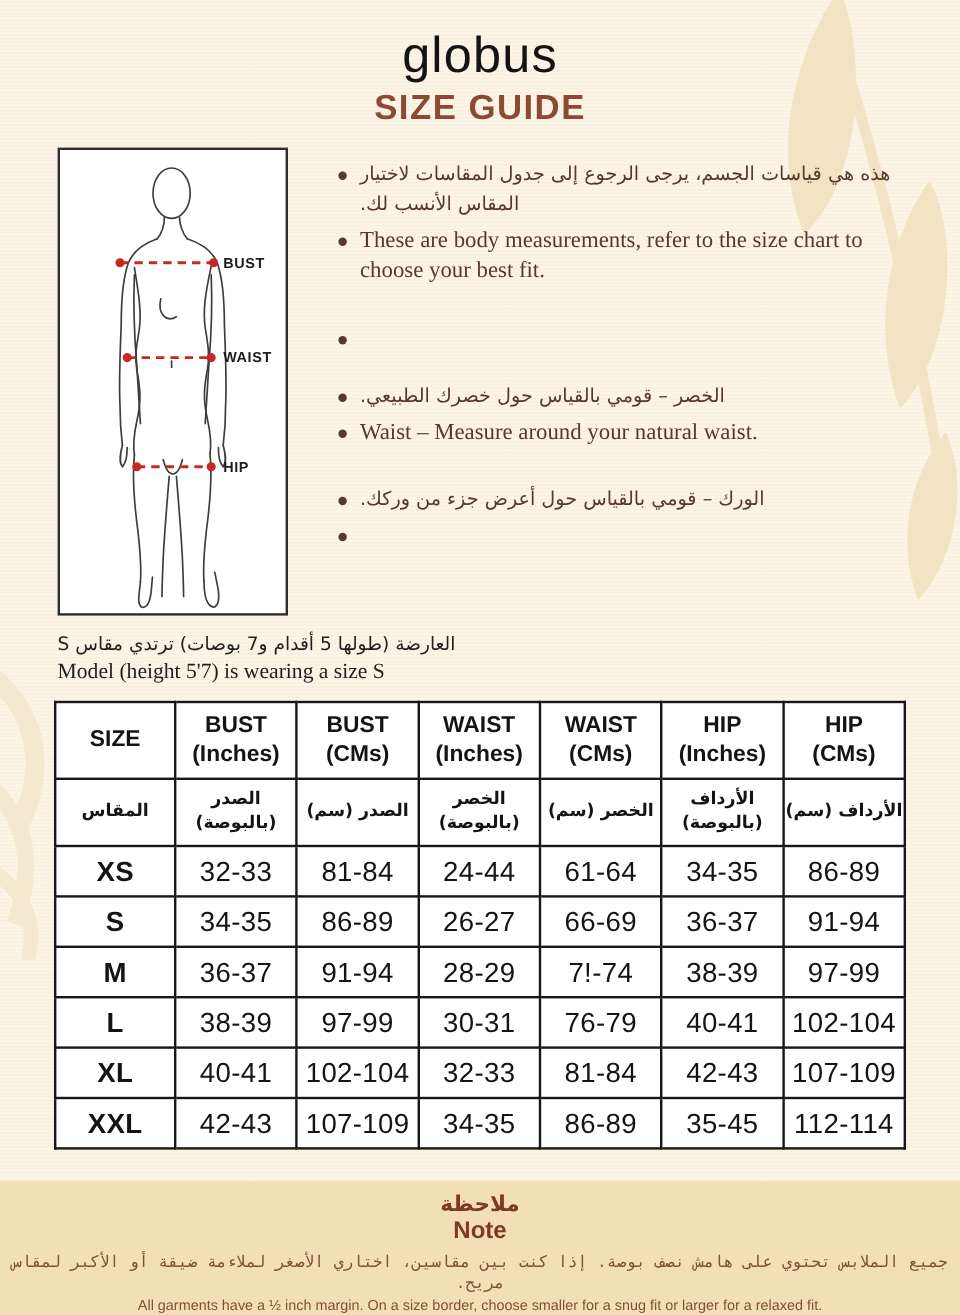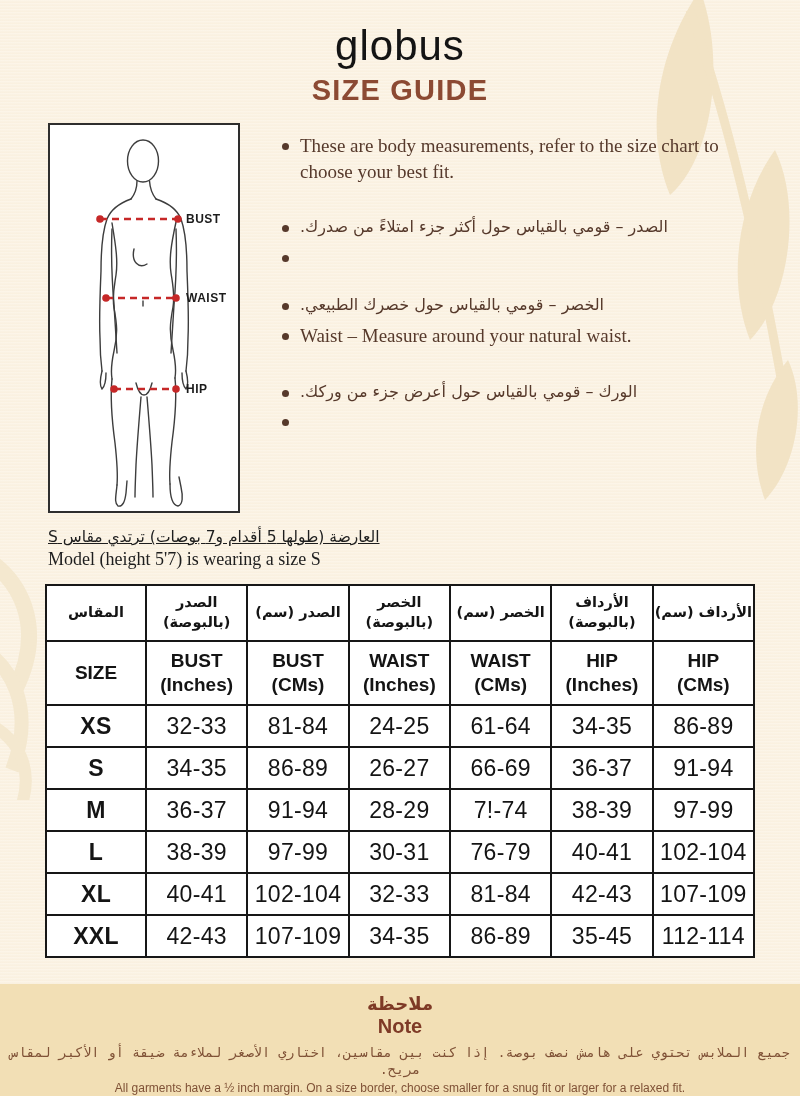--- a/index.html
+++ b/index.html
@@ -25,21 +25,21 @@
 
   .bullets { flex:1; padding-top:10px; color:#56392b; }
   .group { margin-bottom:31px; }
   .group:last-child { margin-bottom:0; }
   .bullet { display:flex; align-items:flex-start; gap:11px; margin-bottom:5px; }
   .dot { width:7px; height:7px; border-radius:50%; background:#56392b; margin-top:10px; flex:none; }
   .b-ar { direction:rtl; text-align:left; width:100%; font-family:"DejaVu Sans", sans-serif; font-size:16px; line-height:1.55; }
   .b-en { font-family:"Liberation Serif", serif; font-size:19px; line-height:1.35; }
 
   .model-note { margin:15px 0 0 48px; color:#1e1e1e; }
-  .model-ar { direction:rtl; text-align:left; font-family:"DejaVu Sans", sans-serif; font-size:15.5px;text-decoration:underline; }
+  .model-ar { direction:rtl; text-align:left; font-family:"DejaVu Sans", sans-serif; font-size:15.5px; }
   .model-en { font-family:"Liberation Serif", serif; font-size:18px; margin-top:3px; }
 
   table.size-chart { width:710px; margin:14px auto 0; border-collapse:collapse; background:#ffffff; table-layout:fixed; color:#141414; }
   .size-chart th, .size-chart td { border:2px solid #171717; text-align:center; vertical-align:middle; padding:0; }
   col.c-size { width:100px; }
   th.h-en { font-size:19px; font-weight:700; line-height:1.25; white-space:pre-line; height:62px; font-family:"Liberation Sans", sans-serif; }
   th.h-ar { direction:rtl; font-family:"DejaVu Sans", sans-serif; font-size:14.5px; font-weight:700; line-height:1.35; white-space:pre-line; height:54px; }
   .size-chart td { font-size:23px; height:40px; letter-spacing:0.3px; }
   td.size-cell { font-weight:700; }
 
@@ -114,28 +114,28 @@
           <text x="136" y="177">WAIST</text>
           <text x="136" y="268">HIP</text>
         </g>
       </svg>
     </div>
 
     <div class="bullets">
       <div class="group">
         <div class="bullet">
             <span class="dot"></span>
+            <div class="b-ar">هذه هي قياسات الجسم، يرجى الرجوع إلى جدول المقاسات لاختيار المقاس الأنسب لك.</div>
+          </div>
+        <div class="bullet">
+            <span class="dot"></span>
             <div class="b-en">These are body measurements, refer to the size chart to choose your best fit.</div>
           </div>
       </div>
       <div class="group">
-        <div class="bullet">
-            <span class="dot"></span>
-            <div class="b-ar">الصدر – قومي بالقياس حول أكثر جزء امتلاءً من صدرك.</div>
-          </div>
         <div class="bullet">
             <span class="dot"></span>
           </div>
       </div>
       <div class="group">
         <div class="bullet">
             <span class="dot"></span>
             <div class="b-ar">الخصر – قومي بالقياس حول خصرك الطبيعي.</div>
           </div>
         <div class="bullet">
@@ -164,54 +164,54 @@
     <colgroup>
         <col class="c-size">
         <col>
         <col>
         <col>
         <col>
         <col>
         <col>
       </colgroup>
     <thead>
-      <tr>
-        <th class="h-ar">المقاس</th>
-        <th class="h-ar">الصدر
-(بالبوصة)</th>
-        <th class="h-ar">الصدر (سم)</th>
-        <th class="h-ar">الخصر
-(بالبوصة)</th>
-        <th class="h-ar">الخصر (سم)</th>
-        <th class="h-ar">الأرداف
-(بالبوصة)</th>
-        <th class="h-ar">الأرداف (سم)</th>
-      </tr>
       <tr>
         <th class="h-en">SIZE</th>
         <th class="h-en">BUST
 (Inches)</th>
         <th class="h-en">BUST
 (CMs)</th>
         <th class="h-en">WAIST
 (Inches)</th>
         <th class="h-en">WAIST
 (CMs)</th>
         <th class="h-en">HIP
 (Inches)</th>
         <th class="h-en">HIP
 (CMs)</th>
       </tr>
+      <tr>
+        <th class="h-ar">المقاس</th>
+        <th class="h-ar">الصدر
+(بالبوصة)</th>
+        <th class="h-ar">الصدر (سم)</th>
+        <th class="h-ar">الخصر
+(بالبوصة)</th>
+        <th class="h-ar">الخصر (سم)</th>
+        <th class="h-ar">الأرداف
+(بالبوصة)</th>
+        <th class="h-ar">الأرداف (سم)</th>
+      </tr>
     </thead>
     <tbody>
       <tr>
         <td class="size-cell">XS</td>
         <td>32-33</td>
         <td>81-84</td>
-        <td>24-25</td>
+        <td>24-44</td>
         <td>61-64</td>
         <td>34-35</td>
         <td>86-89</td>
       </tr>
       <tr>
         <td class="size-cell">S</td>
         <td>34-35</td>
         <td>86-89</td>
         <td>26-27</td>
         <td>66-69</td>

